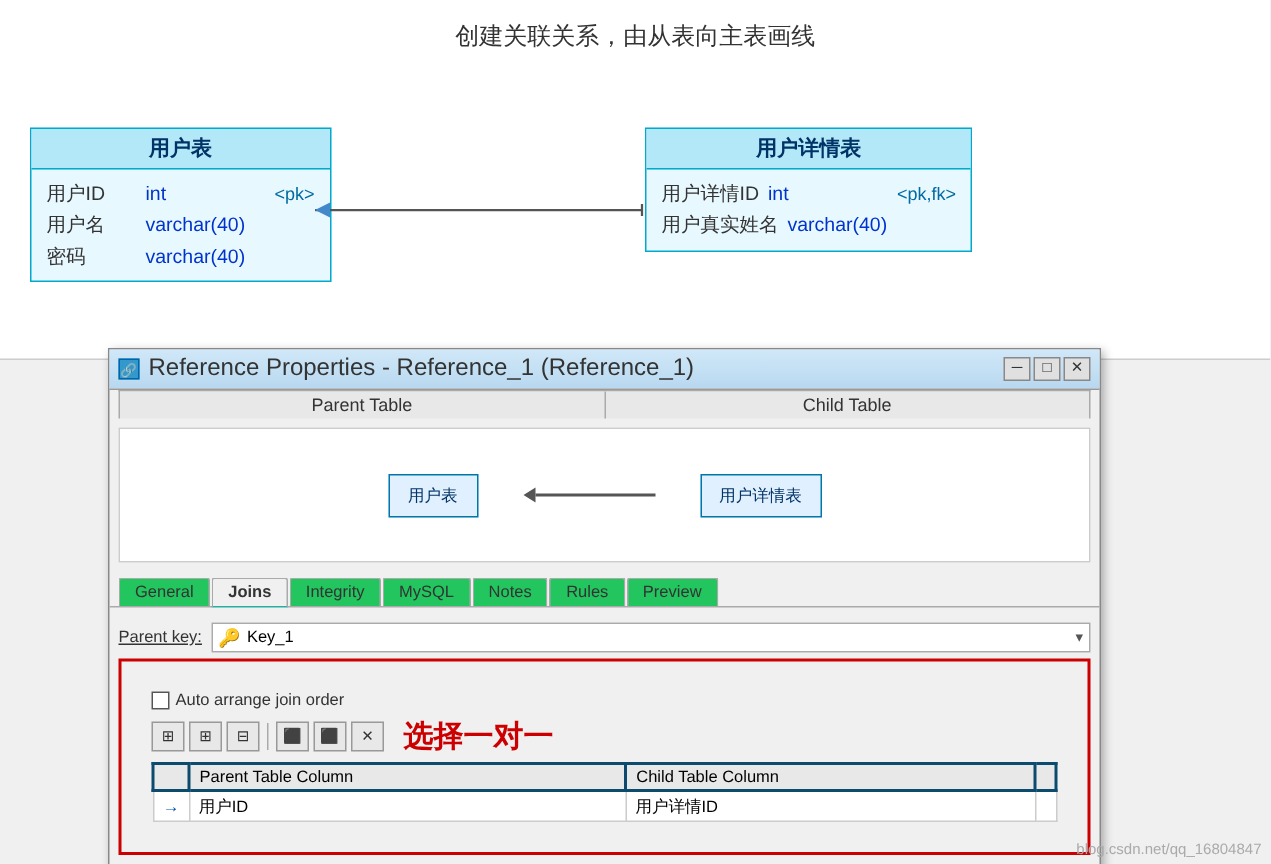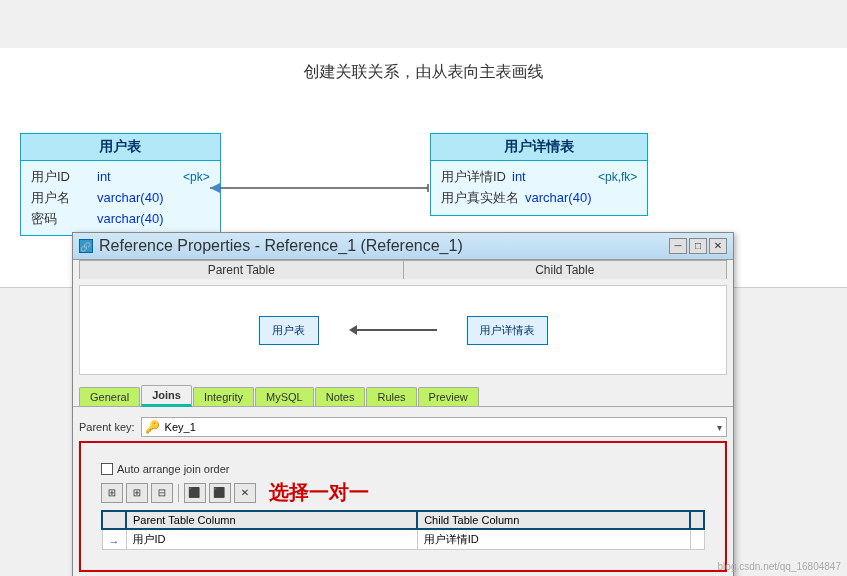--- a/index.html
+++ b/index.html
@@ -20,21 +20,20 @@
       position: relative;
       border-bottom: 1px solid #ccc;
     }
 
     .diagram-title {
       text-align: center;
       font-size: 16px;
       color: #333;
       padding-top: 14px;
       padding-bottom: 10px;
-      margin-top: 48px;
     }
 
     .table-box {
       position: absolute;
       border: 1.5px solid #00aacc;
       background: #e8f8ff;
       min-width: 180px;
     }
 
     .table-box .table-header {
@@ -207,48 +206,48 @@
       gap: 1px;
       border-bottom: 1px solid #aaa;
       margin-top: 4px;
     }
 
     .tab {
       padding: 3px 10px;
       font-size: 11px;
       border: 1px solid #aaa;
       border-bottom: none;
-      background: #bef264;
+      background: #22c55e;
       color: #333;
       cursor: pointer;
       border-radius: 2px 2px 0 0;
     }
 
     .tab.active {
       background: #f0f0f0;
-      border-bottom: 3px solid #14b8a6;
+      border-bottom: 1px solid #14b8a6;
       font-weight: bold;
       margin-bottom: -1px;
       z-index: 1;
     }
 
     
     .dialog-content {
       padding: 6px;
     }
 
     .parent-key-row {
       display: flex;
       align-items: center;
       gap: 6px;
       padding: 4px 0;
       font-size: 11px;
     }
 
-    .parent-key-label { color: #333; }
+    .parent-key-label { color: #333; text-decoration: underline; }
 
     .key-select {
       display: flex;
       align-items: center;
       border: 1px solid #aaa;
       background: white;
       height: 20px;
       flex: 1;
       padding: 0 4px;
       font-size: 11px;

